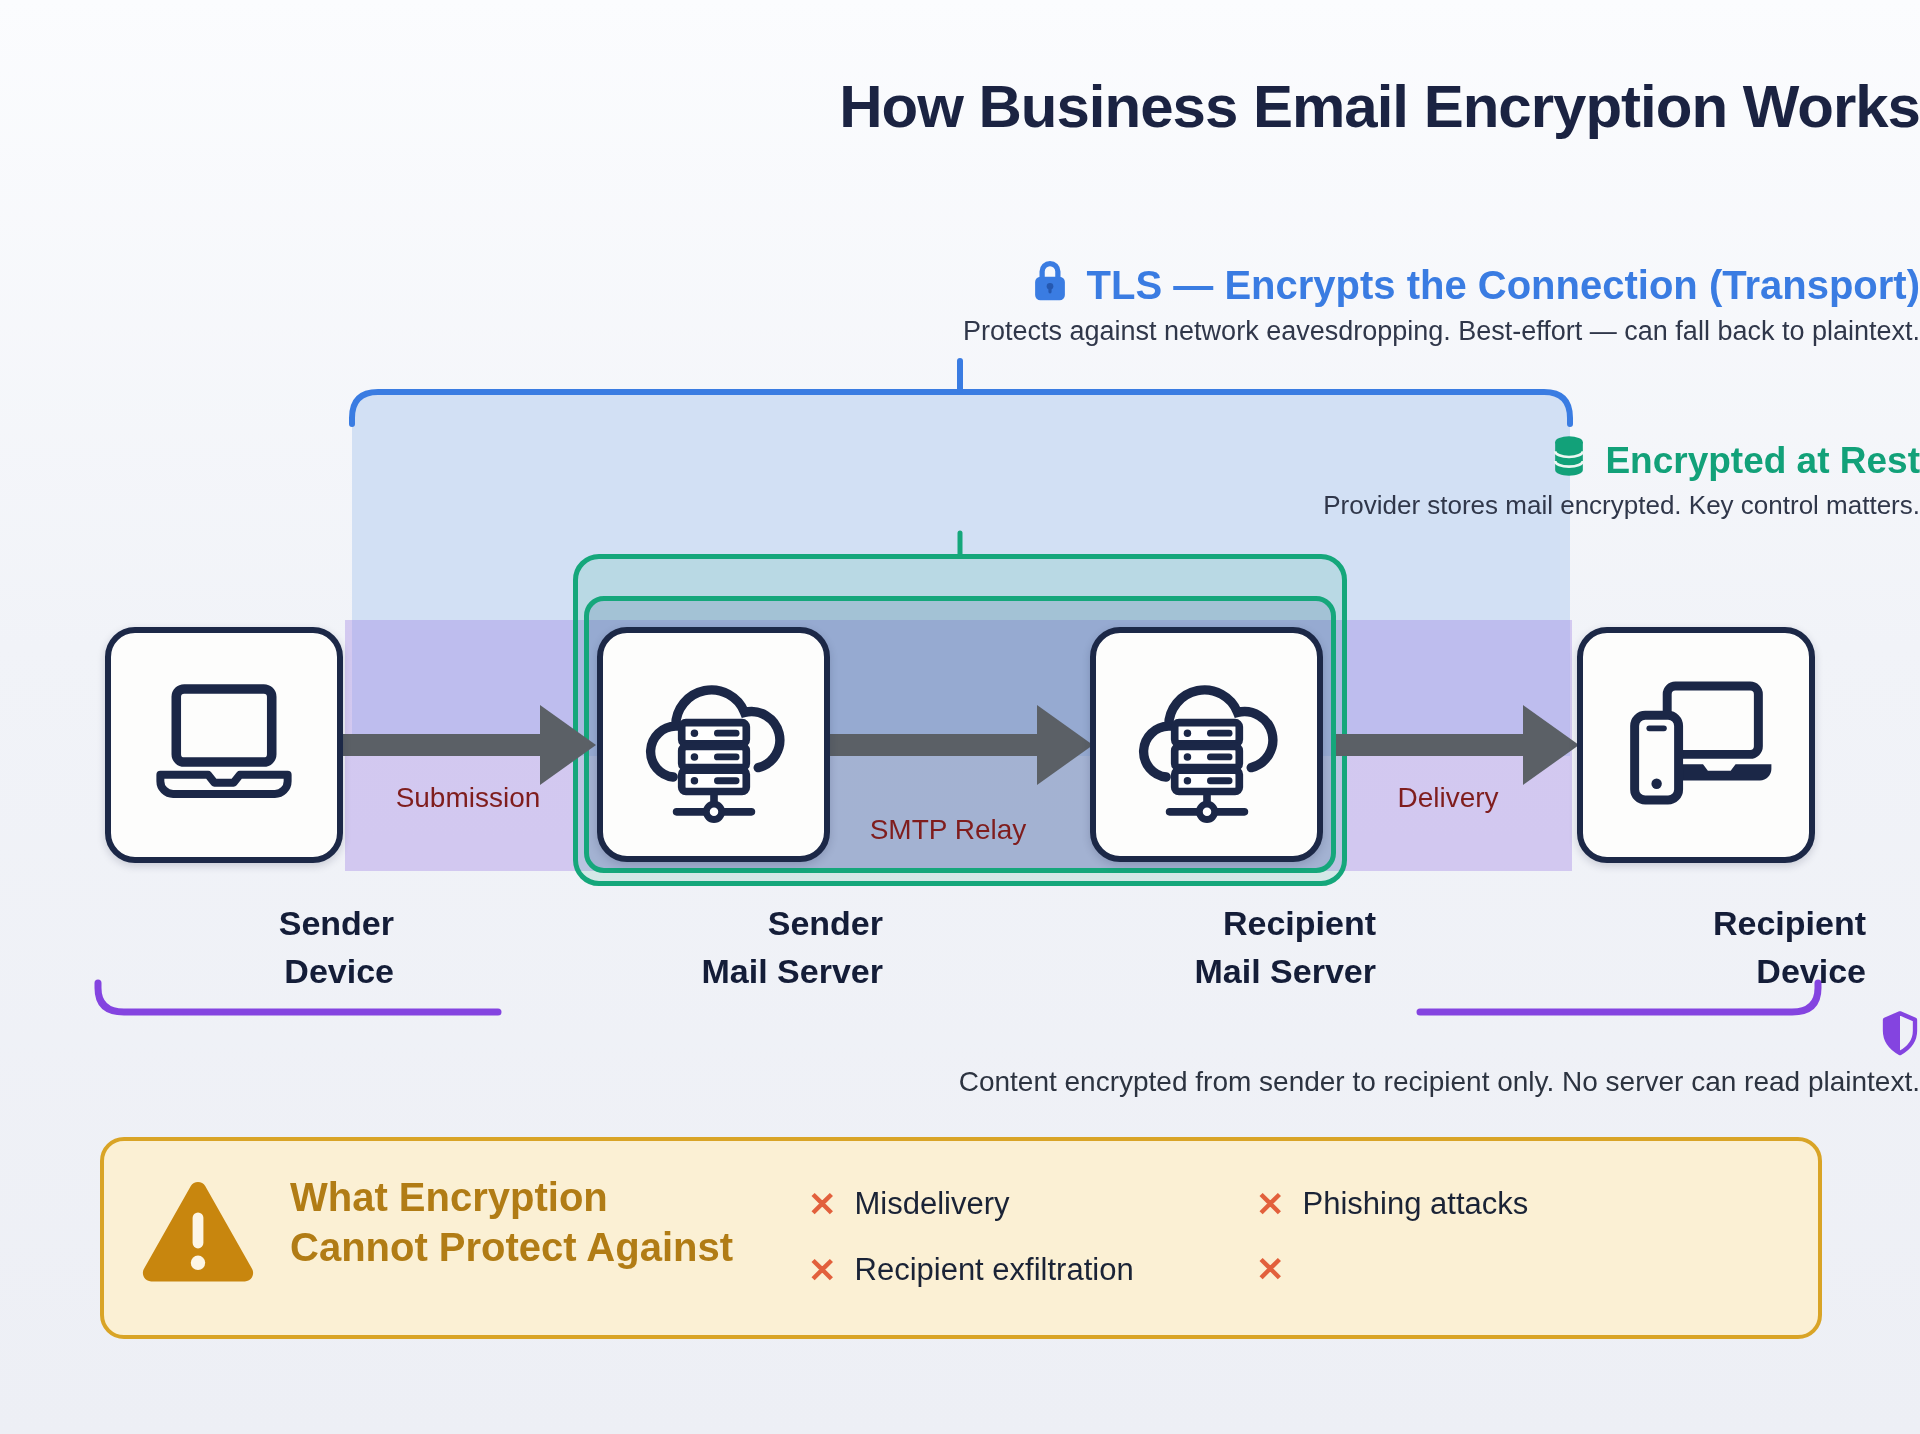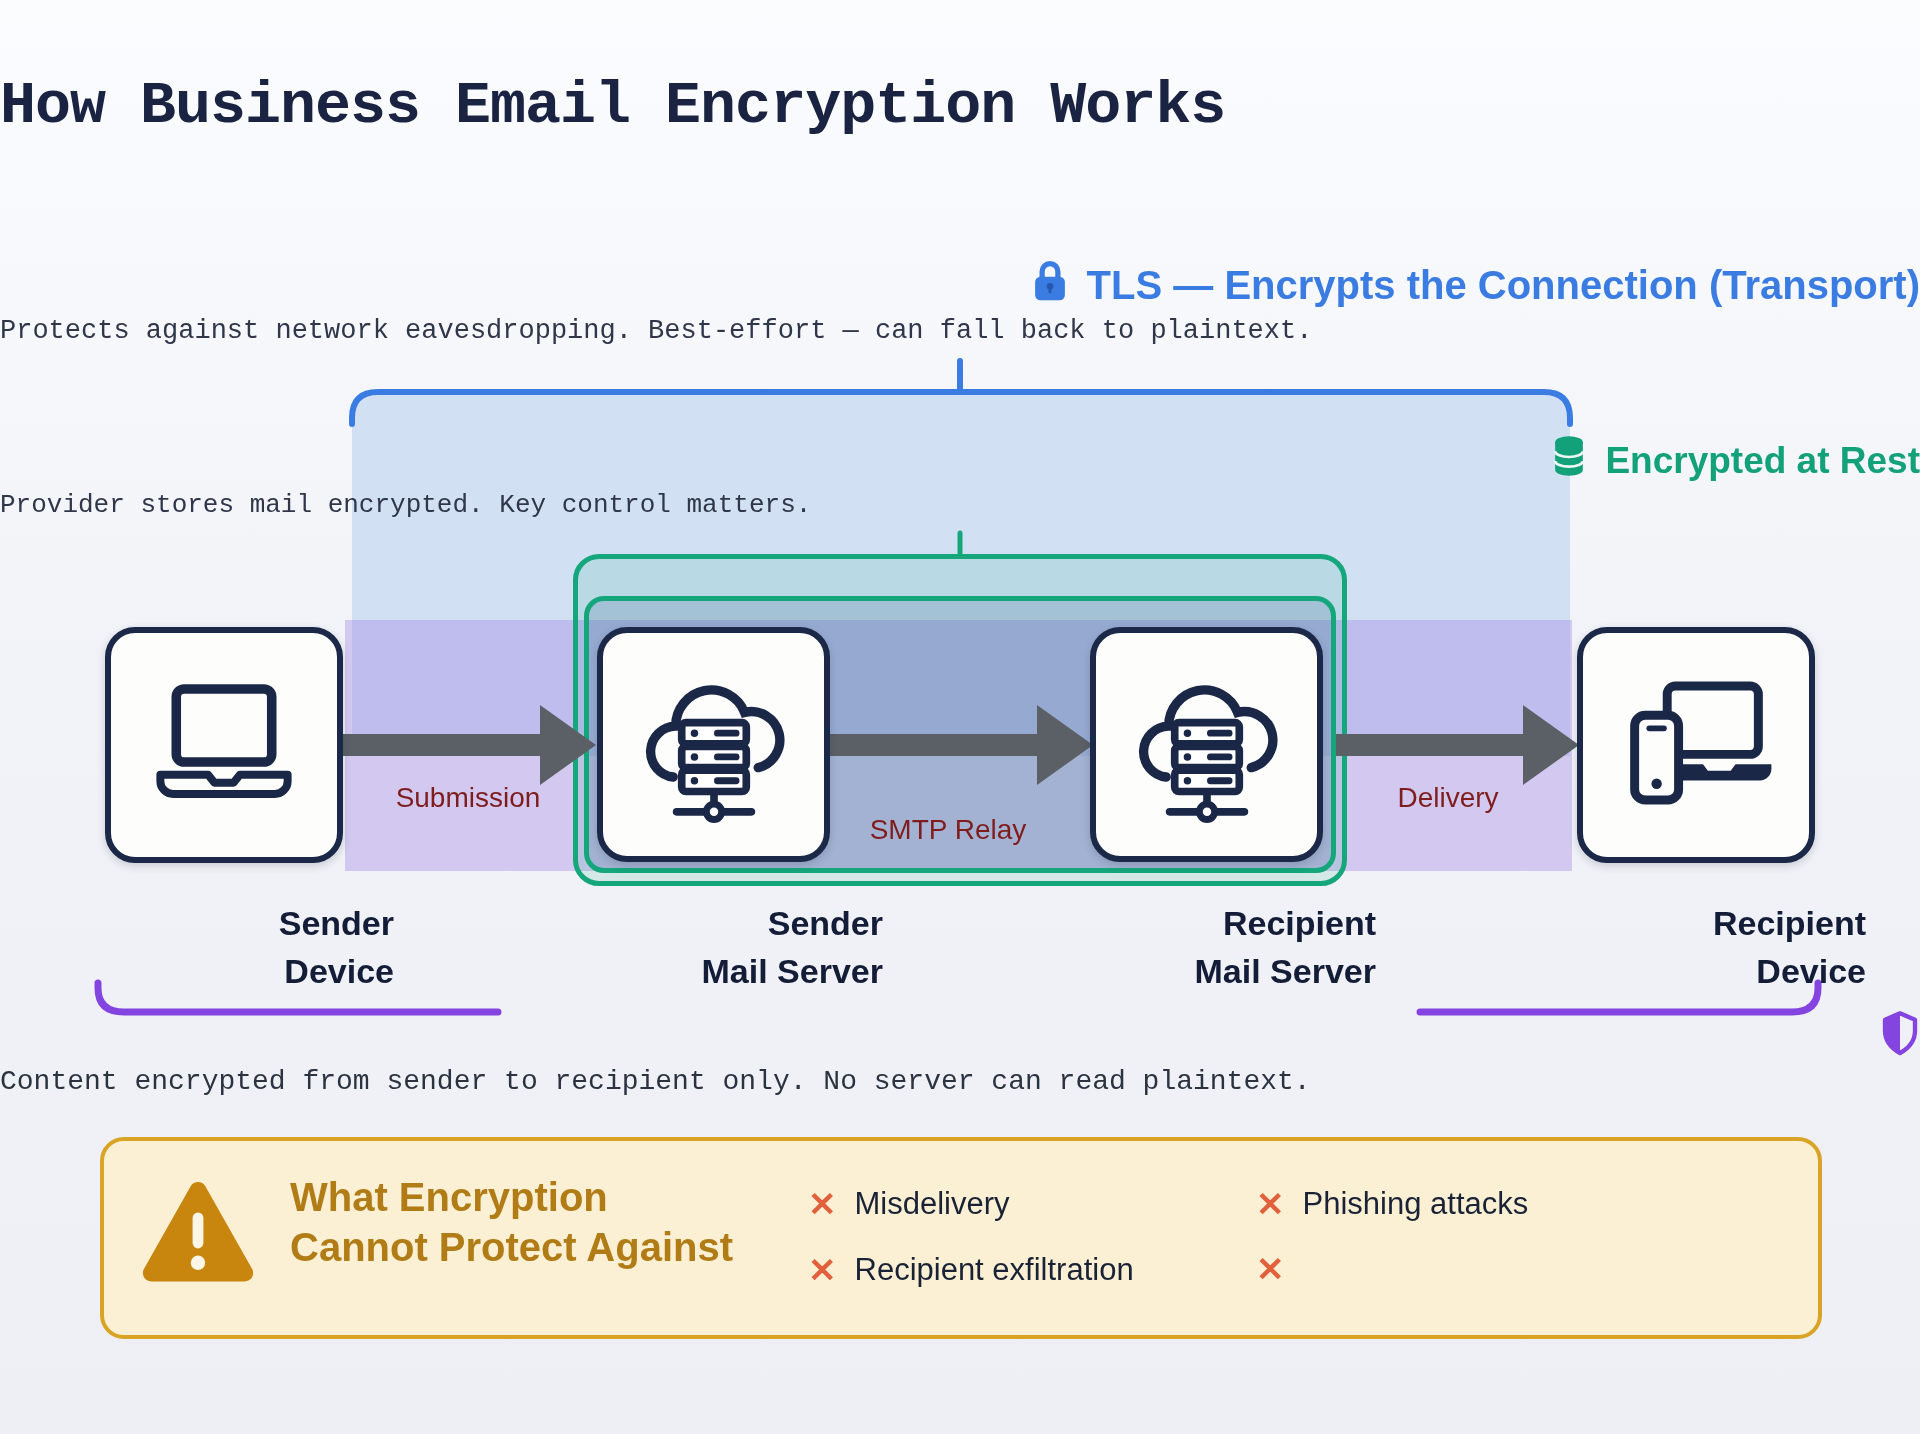--- a/index.html
+++ b/index.html
@@ -2,21 +2,21 @@
 <html><head>
 <meta charset="utf-8">
 <style>
   html,body{margin:0;padding:0;}
   body{
     width:1920px;height:1434px;position:relative;overflow:hidden;
     font-family:"Liberation Sans", sans-serif;
     background:linear-gradient(180deg,#fbfcfe 0%,#f1f3f8 45%,#edeff5 100%);
   }
   .abs{position:absolute;}
-  .center-text{text-align:left;font-family:Liberation Mono, monospace;}
+  .center-text{text-align:right;}
   
   #page-title{left:0;top:72px;width:1920px;font-size:60px;font-weight:800;color:#1b2342;letter-spacing:-1px;}
   .zone-heading{display:flex;align-items:center;justify-content:flex-end;gap:16px;width:1920px;left:0;}
   #tls-heading{top:258px;font-size:40px;font-weight:700;color:#3a7ce2;}
   #tls-subtitle{left:0;top:316px;width:1920px;font-size:27px;color:#30374a;}
   #rest-heading{top:434px;font-size:37px;font-weight:700;color:#12a179;}
   #rest-subtitle{left:0;top:490px;width:1920px;font-size:26px;color:#30374a;}
   #e2e-heading{top:1010px;font-size:38px;font-weight:700;color:#8a46e2;}
   #e2e-subtitle{left:0;top:1066px;width:1920px;font-size:28px;color:#2c3340;}
   

